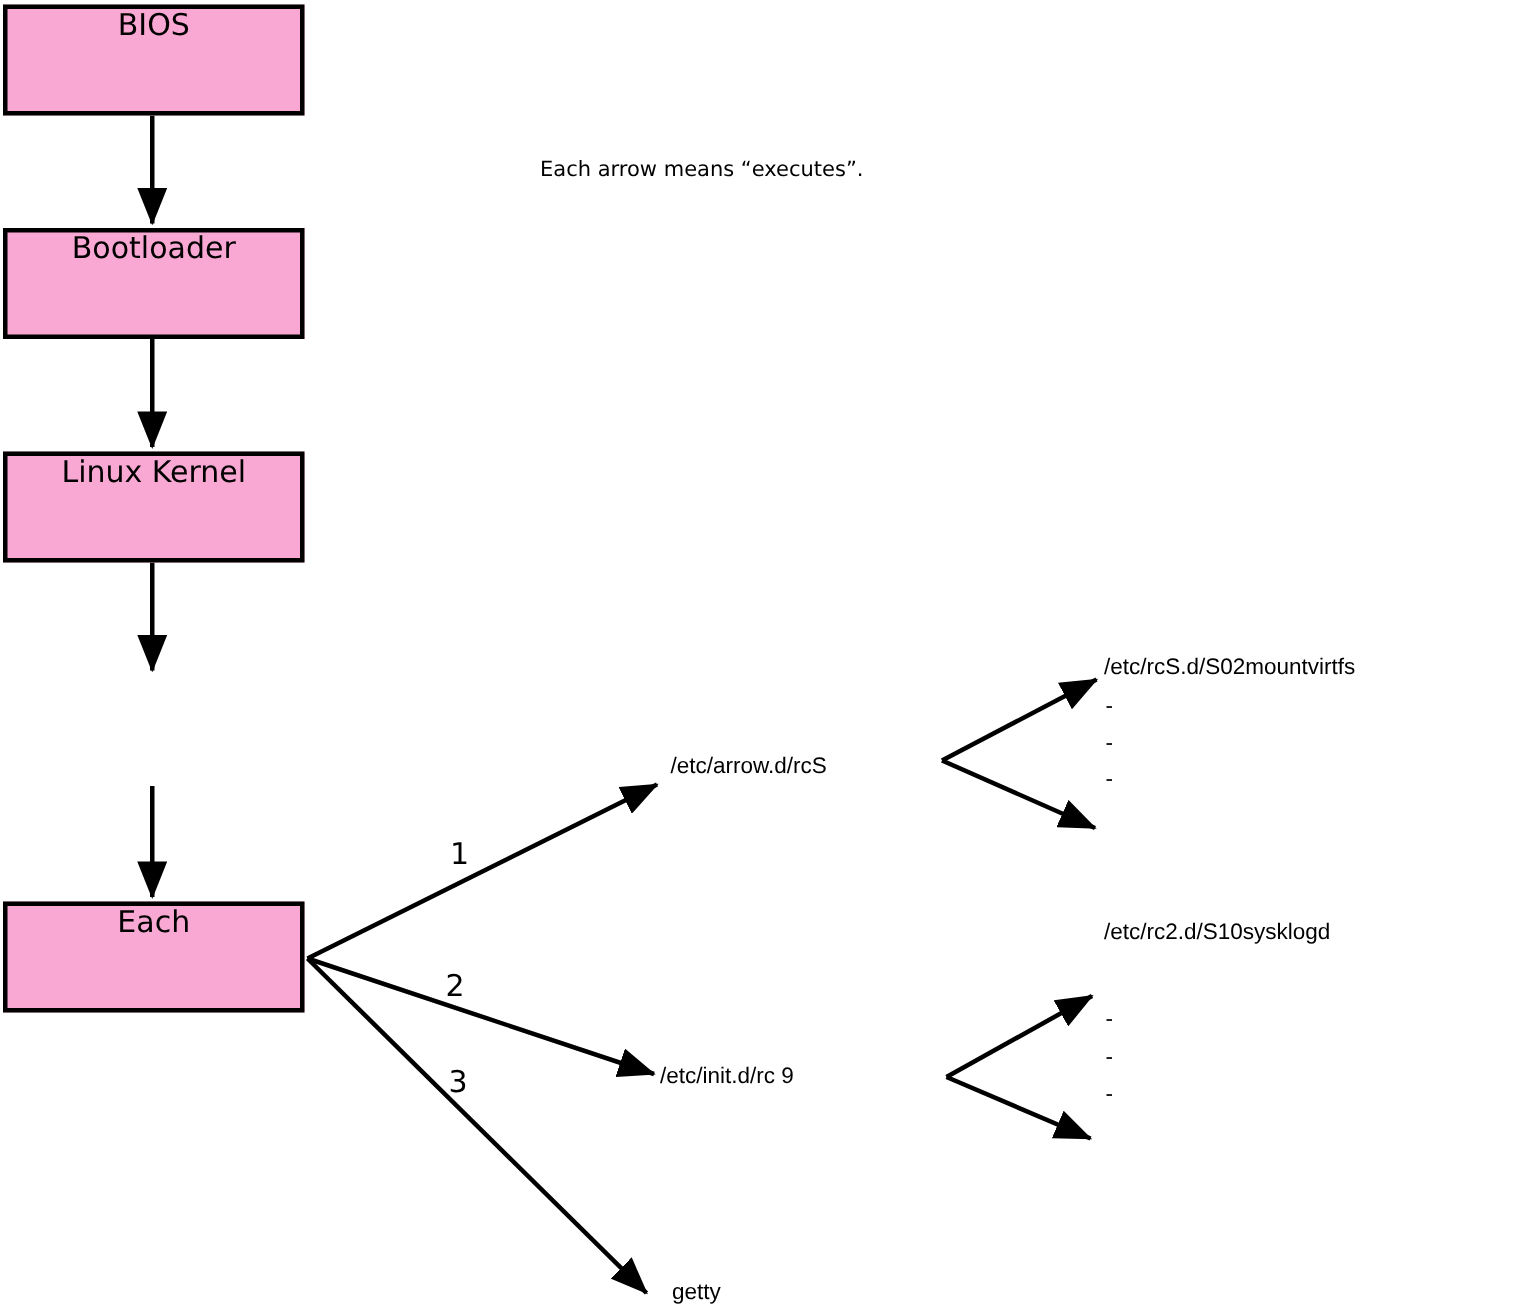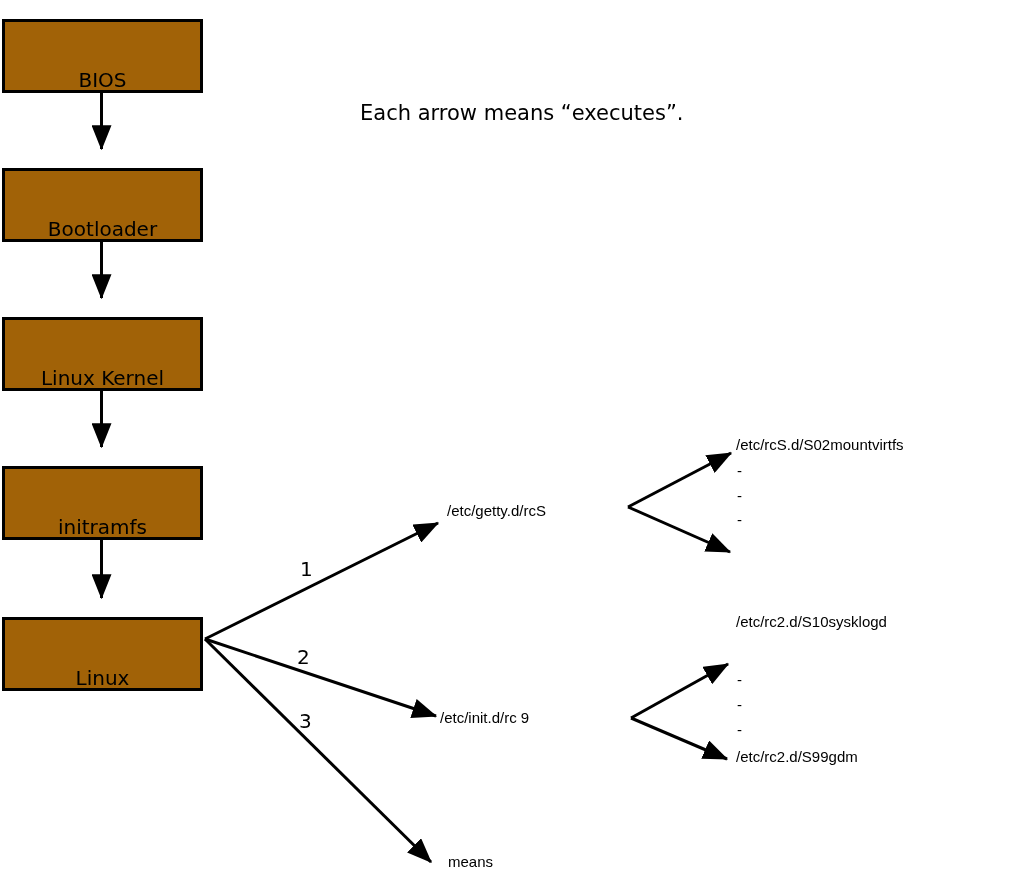--- a/index.html
+++ b/index.html
@@ -22,33 +22,32 @@
     top: 0;
     width: 1024px;
     height: 875px;
   }
   .node {
     position: absolute;
     left: 2px;
     width: 195px;            
     height: 68px;            
     border: 3px solid #000000;
-    background: #a16207;
+    background: #f9a8d4;
     display: flex;
-    align-items: flex-end;
+    align-items: flex-start;
     justify-content: center;
     font-size: 20px;
     line-height: 1;
-    margin-top: 16px;
   }
   .note {
     position: absolute;
     left: 360px;
     top: 101px;
-    font-size: 21px;
+    font-size: 14px;
     line-height: 25px;
     white-space: nowrap;
   }
   .branch-num {
     position: absolute;
     font-size: 20px;
     line-height: 22px;
   }
   .mono {
     position: absolute;
@@ -89,41 +88,37 @@
 
   <div class="node" style="top:3px">
     <span>BIOS</span>
   </div>
   <div class="node" style="top:301px">
     <span>Linux Kernel</span>
   </div>
   <div class="node" style="top:152px">
     <span>Bootloader</span>
   </div>
-  <div class="node" style="top:450px">
-    <span>initramfs</span>
-  </div>
   <div class="node" style="top:601px">
-    <span>Linux</span>
+    <span>Each</span>
   </div>
 
   <div class="note">Each arrow means “executes”.</div>
 
   <div class="branch-num" style="left:300px; top:558px">1</div>
   <div class="branch-num" style="left:297px; top:646px">2</div>
   <div class="branch-num" style="left:299px; top:710px">3</div>
 
-  <div class="mono" style="left:447px; top:499px">/etc/getty.d/rcS</div>
+  <div class="mono" style="left:447px; top:499px">/etc/arrow.d/rcS</div>
   <div class="mono" style="left:440px; top:706px">/etc/init.d/rc 9</div>
-  <div class="mono" style="left:448px; top:850px">means</div>
+  <div class="mono" style="left:448px; top:850px">getty</div>
 
   <div class="mono" style="left:736px; top:433px">/etc/rcS.d/S02mountvirtfs</div>
   <div class="mono" style="left:737px; top:459px">-</div>
   <div class="mono" style="left:737px; top:484px">-</div>
   <div class="mono" style="left:737px; top:508px">-</div>
 
   <div class="mono" style="left:736px; top:610px">/etc/rc2.d/S10sysklogd</div>
   <div class="mono" style="left:737px; top:668px">-</div>
   <div class="mono" style="left:737px; top:693px">-</div>
   <div class="mono" style="left:737px; top:718px">-</div>
-  <div class="mono" style="left:736px; top:745px">/etc/rc2.d/S99gdm</div>
 
 </div>
 
 </body></html>

